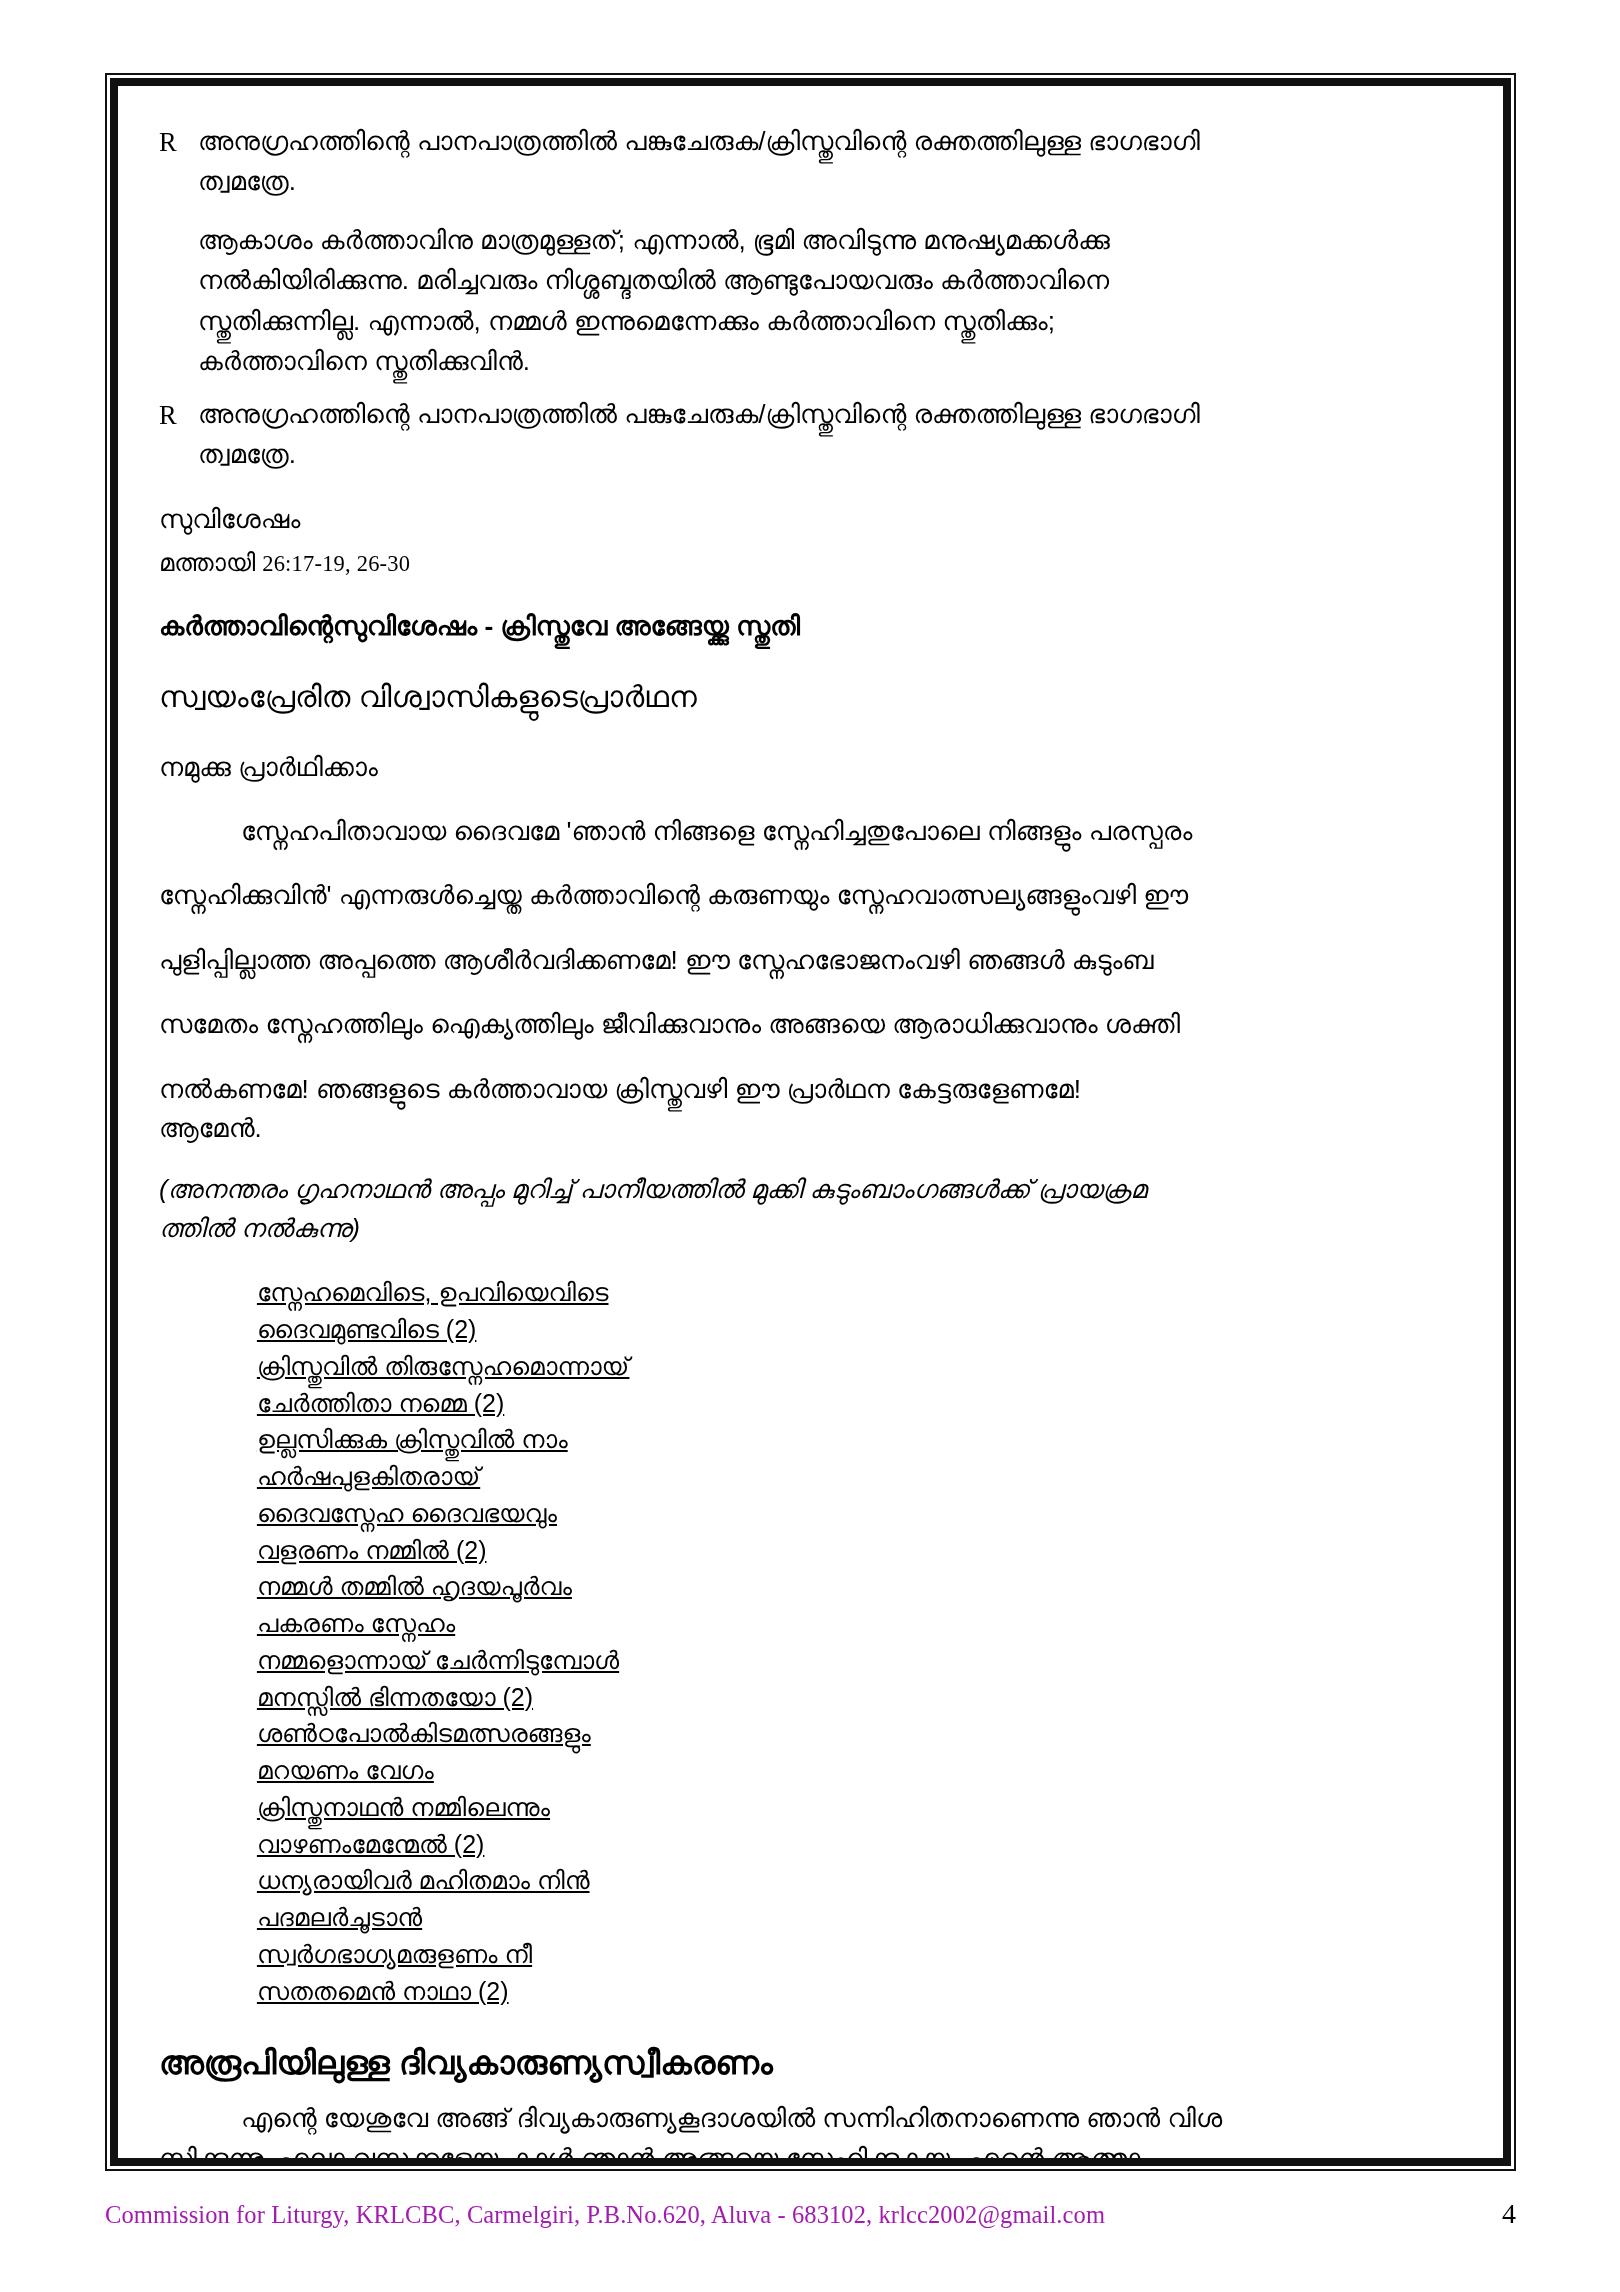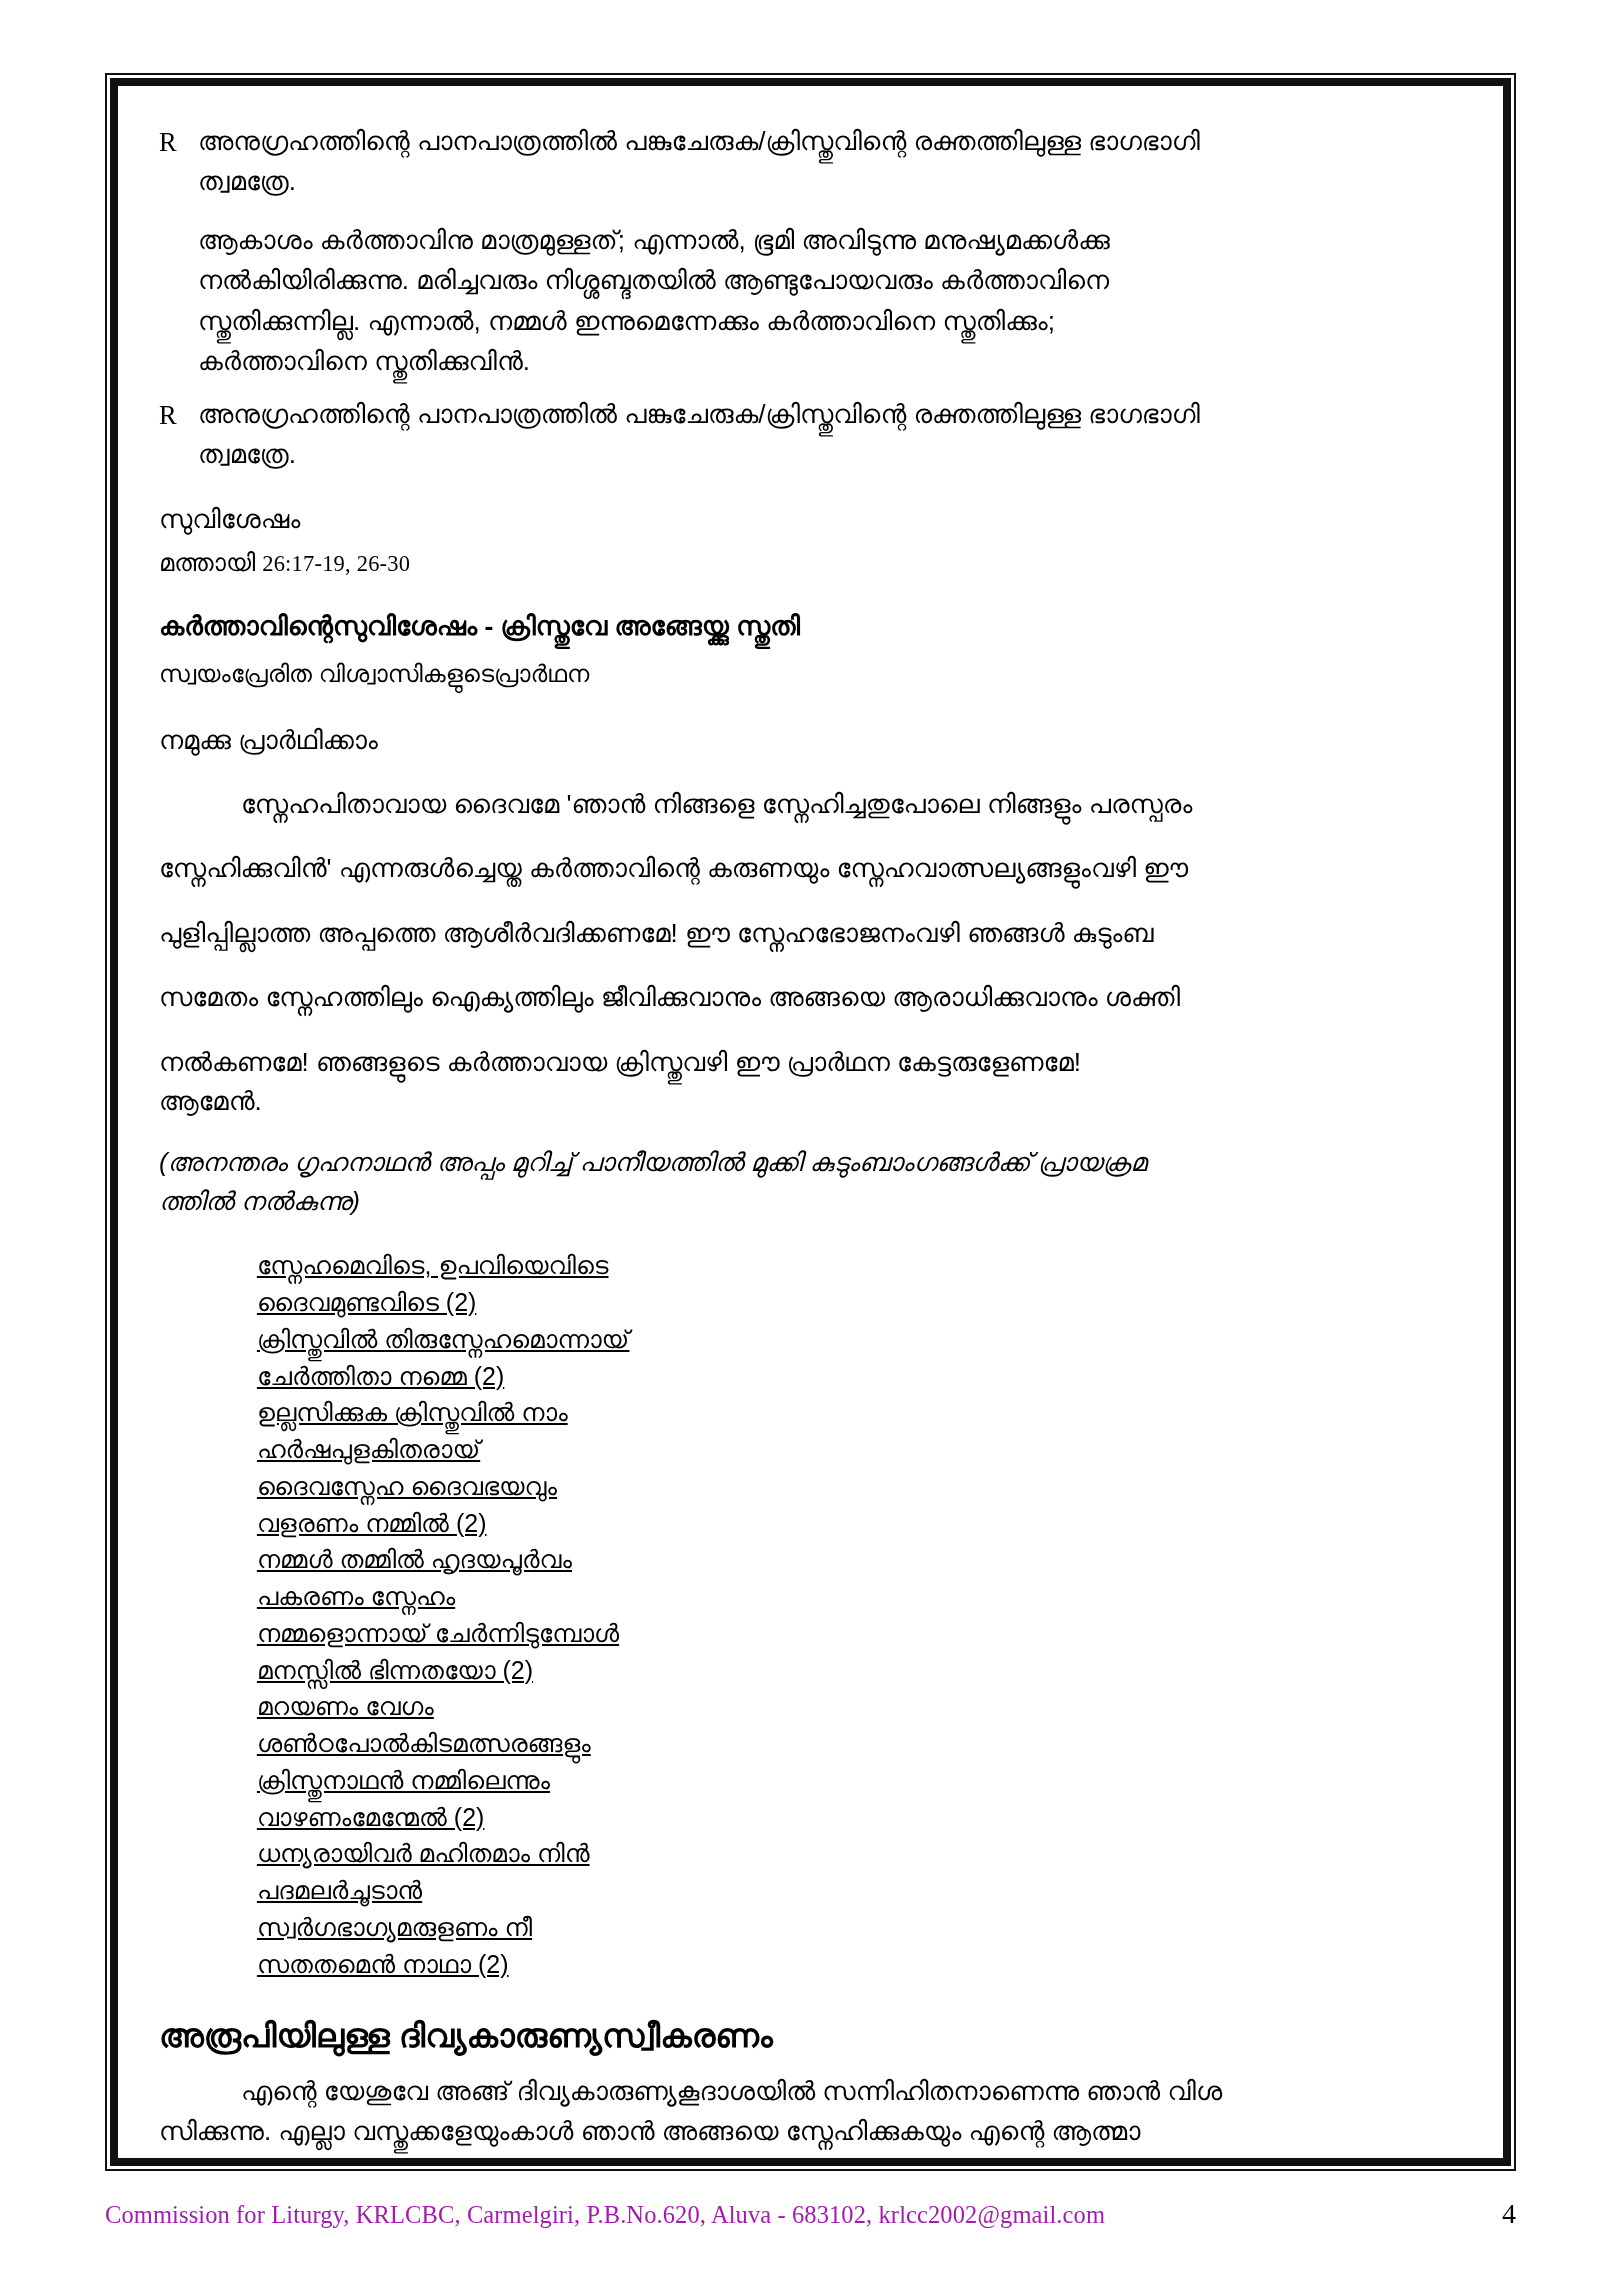--- a/index.html
+++ b/index.html
@@ -101,23 +101,23 @@
     letter-spacing: 0.2px;
   }
 
   .bold-head {
     font-weight: bold;
     font-size: 26.5px;
     line-height: 1.5;
     margin-top: 25px;
   }
   .sub-line {
-    font-size: 24px;
-    line-height: 1.5;
-    margin-top: 9px;
+    font-size: 30px;
+    line-height: 1.5;
+    margin-top: 27px;
   }
 
   .lets-pray { margin-top: 29px; font-size: 26px; }
 
   .prayer {
     margin-top: 3.9px;
     text-align: justify;
     text-justify: inter-word;
     font-size: 26px;
     line-height: 1.56;
@@ -247,22 +247,22 @@
         <div class="mal hymn-line">ക്രിസ്തുവില്‍ തിരുസ്നേഹമൊന്നായ്</div>
         <div class="mal hymn-line">ചേര്‍ത്തിതാ നമ്മെ (2)</div>
         <div class="mal hymn-line">ഉല്ലസിക്കുക ക്രിസ്തുവില്‍ നാം</div>
         <div class="mal hymn-line">ഹര്‍ഷപുളകിതരായ്</div>
         <div class="mal hymn-line">ദൈവസ്നേഹ ദൈവഭയവും</div>
         <div class="mal hymn-line">വളരണം നമ്മില്‍ (2)</div>
         <div class="mal hymn-line">നമ്മള്‍ തമ്മില്‍ ഹൃദയപൂര്‍വം</div>
         <div class="mal hymn-line">പകരണം സ്നേഹം</div>
         <div class="mal hymn-line">നമ്മളൊന്നായ് ചേര്‍ന്നിടുമ്പോള്‍</div>
         <div class="mal hymn-line">മനസ്സില്‍ ഭിന്നതയോ (2)</div>
+        <div class="mal hymn-line">ശണ്‍ഠപോല്‍കിടമത്സരങ്ങളും</div>
         <div class="mal hymn-line">മറയണം വേഗം</div>
-        <div class="mal hymn-line">ശണ്‍ഠപോല്‍കിടമത്സരങ്ങളും</div>
         <div class="mal hymn-line">ക്രിസ്തുനാഥന്‍ നമ്മിലെന്നും</div>
         <div class="mal hymn-line">വാഴണംമേന്മേല്‍ (2)</div>
         <div class="mal hymn-line">ധന്യരായിവര്‍ മഹിതമാം നിന്‍</div>
         <div class="mal hymn-line">പദമലര്‍ചൂടാന്‍</div>
         <div class="mal hymn-line">സ്വര്‍ഗഭാഗ്യമരുളണം നീ</div>
         <div class="mal hymn-line">സതതമെന്‍ നാഥാ (2)</div>
       </div>
 
       <div class="mal section-head">അരൂപിയിലുള്ള ദിവ്യകാരുണ്യസ്വീകരണം</div>
       <div class="mal closing">

